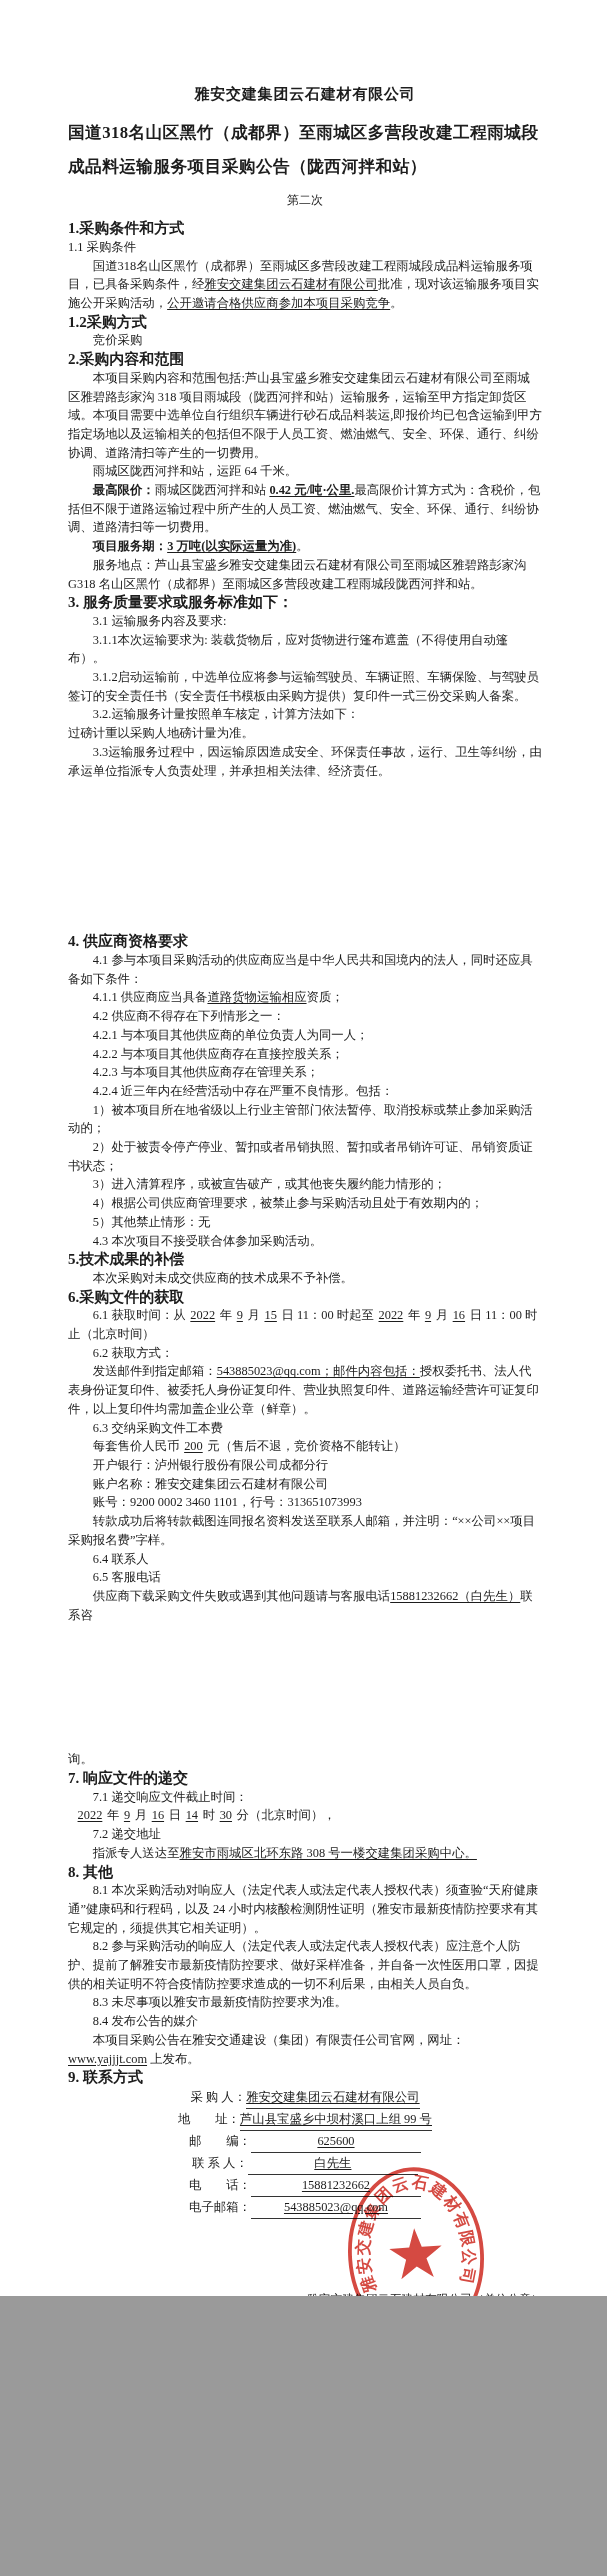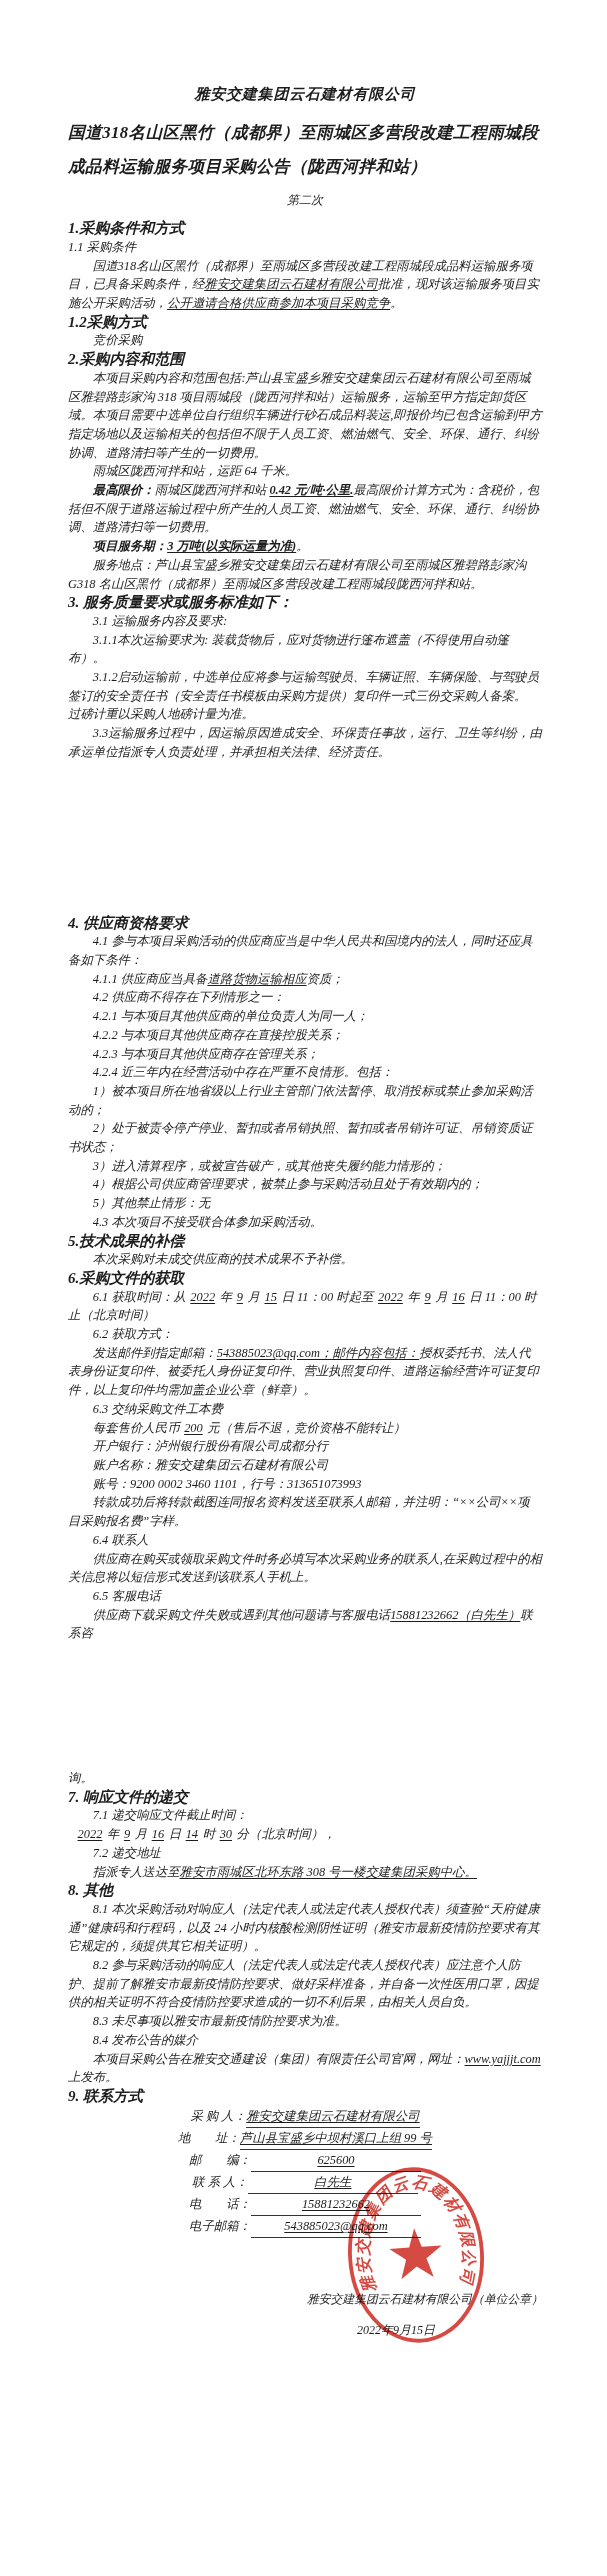--- a/index.html
+++ b/index.html
@@ -1,24 +1,23 @@
 <!DOCTYPE html>
 <html style="font-size:12px"><head>
 <meta charset="utf-8">
 <style>
   html,body { margin:0; padding:0; background:#9a9a9a; }
   .page {
     position:relative;
-    width:607px; height:2576px;
+    width:607px; height:2296px;
     margin:0 auto;
     background:#ffffff;
     color:#1d1d1d;
     font-family:"Liberation Serif","DejaVu Serif",serif;
     overflow:hidden;
-    font-style:italic;
   }
   .content { padding:0 65px 0 68px; font-size:12.4px; line-height:18.7px; }
   p.t { margin:0; }
   .i2 { text-indent:2em; }
   .ih { text-indent:0.4em; }
   .b  { font-weight:700; }
   .hB { font-weight:700; font-size:15px; }
   .u  { text-decoration:underline; text-underline-offset:2.3px; }
   .un { padding:0 4.6px; }
   .t-company { margin:0; padding-top:85px; text-align:center; font-size:15px; font-weight:700; letter-spacing:0.8px; }
@@ -60,20 +59,21 @@
     <p class="t i2">本项目采购内容和范围包括:芦山县宝盛乡雅安交建集团云石建材有限公司至雨城区雅碧路彭家沟 318 项目雨城段（陇西河拌和站）运输服务，运输至甲方指定卸货区域。本项目需要中选单位自行组织车辆进行砂石成品料装运,即报价均已包含运输到甲方指定场地以及运输相关的包括但不限于人员工资、燃油燃气、安全、环保、通行、纠纷协调、道路清扫等产生的一切费用。</p>
     <p class="t i2">雨城区陇西河拌和站，运距 64 千米。</p>
     <p class="t i2"><span class="b">最高限价：</span><span>雨城区陇西河拌和站 </span><span class="b u">0.42 元/吨·公里.</span><span>最高限价计算方式为：含税价，包括但不限于道路运输过程中所产生的人员工资、燃油燃气、安全、环保、通行、纠纷协调、道路清扫等一切费用。</span></p>
     <p class="t i2"><span class="b">项目服务期：</span><span class="b u">3 万吨(以实际运量为准)</span><span>。</span></p>
     <p class="t i2">服务地点：芦山县宝盛乡雅安交建集团云石建材有限公司至雨城区雅碧路彭家沟 G318 名山区黑竹（成都界）至雨城区多营段改建工程雨城段陇西河拌和站。</p>
 
     <p class="t hB">3. 服务质量要求或服务标准如下：</p>
     <p class="t i2">3.1 运输服务内容及要求:</p>
     <p class="t i2">3.1.1本次运输要求为: 装载货物后，应对货物进行篷布遮盖（不得使用自动篷布）。</p>
     <p class="t i2">3.1.2启动运输前，中选单位应将参与运输驾驶员、车辆证照、车辆保险、与驾驶员签订的安全责任书（安全责任书模板由采购方提供）复印件一式三份交采购人备案。</p>
+    <p class="t i2">3.2.运输服务计量按照单车核定，计算方法如下：</p>
     <p class="t">过磅计重以采购人地磅计量为准。</p>
     <p class="t i2">3.3运输服务过程中，因运输原因造成安全、环保责任事故，运行、卫生等纠纷，由承运单位指派专人负责处理，并承担相关法律、经济责任。</p>
 
     <div class="sp1"></div>
 
     <p class="t hB">4. 供应商资格要求</p>
     <p class="t i2">4.1 参与本项目采购活动的供应商应当是中华人民共和国境内的法人，同时还应具备如下条件：</p>
     <p class="t i2"><span>4.1.1 供应商应当具备</span><span class="u">道路货物运输相应</span><span>资质；</span></p>
     <p class="t i2">4.2 供应商不得存在下列情形之一：</p>
     <p class="t i2">4.2.1 与本项目其他供应商的单位负责人为同一人；</p>
@@ -94,21 +94,20 @@
     <p class="t i2"><span>6.1 获取时间：从</span><span class="u un">2022</span><span>年</span><span class="u un">9</span><span>月</span><span class="u un">15</span><span>日 11：00 时起至</span><span class="u un">2022</span><span>年</span><span class="u un">9</span><span>月</span><span class="u un">16</span><span>日 11：00 时止（北京时间）</span></p>
     <p class="t i2">6.2 获取方式：</p>
     <p class="t i2"><span>发送邮件到指定邮箱：</span><span class="u">543885023@qq.com；邮件内容包括：</span><span>授权委托书、法人代表身份证复印件、被委托人身份证复印件、营业执照复印件、道路运输经营许可证复印件，以上复印件均需加盖企业公章（鲜章）。</span></p>
     <p class="t i2">6.3 交纳采购文件工本费</p>
     <p class="t i2"><span>每套售价人民币</span><span class="u un">200</span><span>元（售后不退，竞价资格不能转让）</span></p>
     <p class="t i2">开户银行：泸州银行股份有限公司成都分行</p>
     <p class="t i2">账户名称：雅安交建集团云石建材有限公司</p>
     <p class="t i2">账号：9200 0002 3460 1101，行号：313651073993</p>
     <p class="t i2">转款成功后将转款截图连同报名资料发送至联系人邮箱，并注明：“××公司××项目采购报名费”字样。</p>
     <p class="t i2">6.4 联系人</p>
-    <p class="t i2">供应商在购买或领取采购文件时务必填写本次采购业务的联系人,在采购过程中的相关信息将以短信形式发送到该联系人手机上。</p>
     <p class="t i2">6.5 客服电话</p>
     <p class="t i2"><span>供应商下载采购文件失败或遇到其他问题请与客服电话</span><span class="u">15881232662（白先生）</span><span>联系咨</span></p>
 
     <div class="sp2"></div>
     <p class="t">询。</p>
 
     <p class="t hB">7. 响应文件的递交</p>
     <p class="t i2">7.1 递交响应文件截止时间：</p>
     <p class="t ih"><span class="u un">2022</span><span>年</span><span class="u un">9</span><span>月</span><span class="u un">16</span><span>日</span><span class="u un">14</span><span>时</span><span class="u un">30</span><span>分（北京时间），</span></p>
     <p class="t i2">7.2 递交地址</p>

